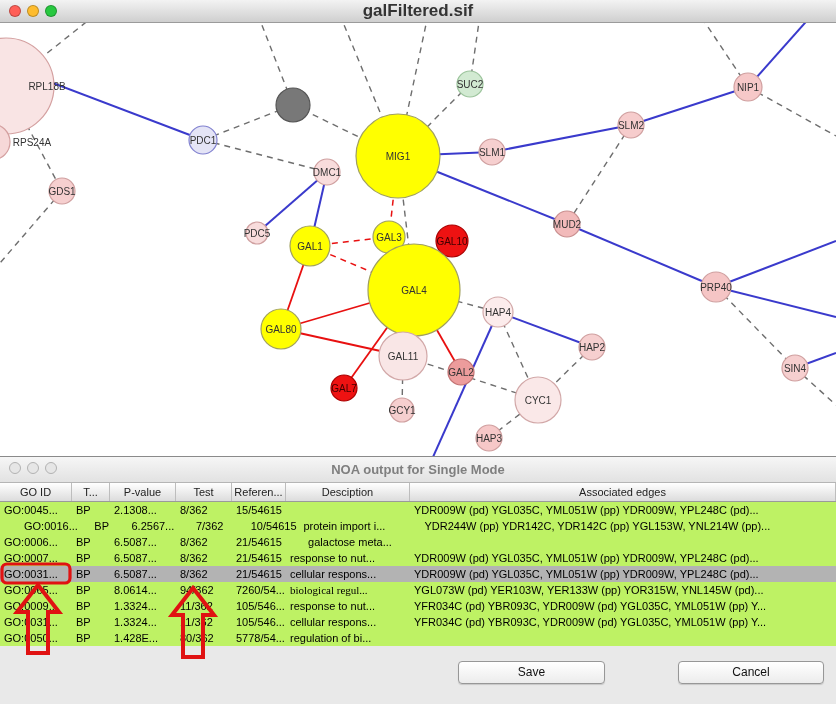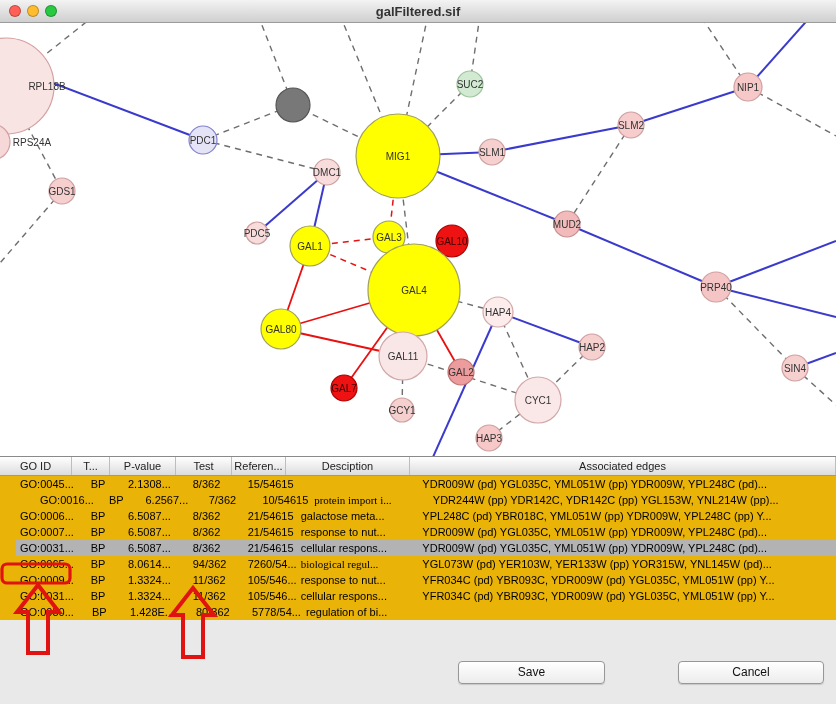--- a/index.html
+++ b/index.html
@@ -1,34 +1,34 @@
 <!DOCTYPE html>
 <html><head>
 <meta charset="utf-8">
 <style>
   html,body{margin:0;padding:0;}
   body{width:836px;height:704px;position:relative;font-family:"Liberation Sans",sans-serif;background:#ddd;overflow:hidden;}
 
   
   .window-top{position:absolute;left:0;top:0;width:836px;height:456px;background:#fff;}
   .titlebar{height:22px;background:linear-gradient(#f3f3f3,#cfcfcf);border-bottom:1px solid #9b9b9b;position:relative;display:flex;align-items:center;justify-content:center;}
-  .titlebar .title{font-size:13px;font-weight:bold;color:#333;}
+  .titlebar .title{font-size:17px;font-weight:bold;color:#333;}
   .lights{position:absolute;left:9px;top:5px;display:flex;gap:6px;}
   .light{width:12px;height:12px;border-radius:50%;border:1px solid rgba(0,0,0,.25);box-sizing:border-box;}
   .light.inactive{background:#e6e6e6;border-color:#b2b2b2;}
   .graph-area{position:relative;width:836px;height:433px;background:#fff;overflow:hidden;}
   .graph-area svg{display:block;}
 
   
   .window-bottom{position:absolute;left:0;top:456px;width:836px;height:248px;background:#e9e9e9;border-top:1px solid #8a8a8a;box-sizing:border-box;}
   .titlebar2{height:25px;background:linear-gradient(#f6f6f6,#e2e2e2);border-bottom:1px solid #b5b5b5;position:relative;display:flex;align-items:center;justify-content:center;}
   .titlebar2 .title{font-size:13px;font-weight:bold;color:#7f7f7f;}
   .thead{display:flex;height:18px;background:linear-gradient(#ffffff,#dcdcdc);border-bottom:1px solid #9a9a9a;font-size:11px;color:#222;}
   .th{display:flex;align-items:center;justify-content:center;border-right:1px solid #bdbdbd;box-sizing:border-box;overflow:hidden;white-space:nowrap;}
-  .tbody{background:#eab308;padding-left:16px;}
+  .tbody{background:#bef264;}
   .tr{display:flex;height:16px;line-height:16px;font-size:11px;color:#000;white-space:nowrap;}
   .tr.selected{background:#b3b3b3;}
   .td{padding-left:4px;overflow:hidden;box-sizing:border-box;}
   .btn{position:absolute;height:21px;border:1px solid #979797;border-radius:4px;background:linear-gradient(#ffffff,#ececec);font-size:12px;color:#111;text-align:center;line-height:20px;box-shadow:0 1px 1px rgba(0,0,0,.15);}
   #save-btn{left:458px;top:204px;width:145px;}
   #cancel-btn{left:678px;top:204px;width:144px;}
   #annot-svg{position:absolute;left:0;top:0;width:836px;height:248px;pointer-events:none;z-index:10;}
 </style>
 </head>
 <body>
@@ -146,20 +146,28 @@
         <text x="402" y="412.5" text-anchor="middle" font-size="10" font-family="&quot;Liberation Sans&quot;,sans-serif" fill="#333">GCY1</text>
         <circle cx="538" cy="399" r="23" fill="#fae8e8" stroke="#d2a8a8" stroke-width="1.2"></circle>
         <text x="538" y="402.5" text-anchor="middle" font-size="10" font-family="&quot;Liberation Sans&quot;,sans-serif" fill="#333">CYC1</text>
         <circle cx="489" cy="437" r="13" fill="#f6c8c8" stroke="#cf9f9f" stroke-width="1.2"></circle>
         <text x="489" y="440.5" text-anchor="middle" font-size="10" font-family="&quot;Liberation Sans&quot;,sans-serif" fill="#333">HAP3</text>
       </svg>
   </div>
 </div>
 
 <div class="window-bottom">
+  <div class="titlebar2">
+    <div class="lights">
+      <span class="light inactive"></span>
+      <span class="light inactive"></span>
+      <span class="light inactive"></span>
+    </div>
+    <span class="title">NOA output for Single Mode</span>
+  </div>
 
   <div class="thead" id="thead">
       <div class="th" style="width: 72px;">GO ID</div>
       <div class="th" style="width: 38px;">T...</div>
       <div class="th" style="width: 66px;">P-value</div>
       <div class="th" style="width: 56px;">Test</div>
       <div class="th" style="width: 54px;">Referen...</div>
       <div class="th" style="width: 124px;">Desciption</div>
       <div class="th" style="width: 426px;">Associated edges</div>
     </div>
@@ -172,31 +180,30 @@
         <div class="td" style="width: 54px;">15/54615</div>
         <div class="td" style="width: 124px; margin-top: 30px;">carbon cataboli...</div>
         <div class="td" style="width: 426px;">YDR009W (pd) YGL035C, YML051W (pp) YDR009W, YPL248C (pd)...</div>
       </div>
       <div class="tr">
         <div class="td" style="width: 72px; margin-left: 20px;">GO:0016...</div>
         <div class="td" style="width: 38px;">BP</div>
         <div class="td" style="width: 66px;">6.2567...</div>
         <div class="td" style="width: 56px;">7/362</div>
         <div class="td" style="width: 54px;">10/54615</div>
-        <div class="td" style="width: 124px; font-family: Liberation Serif, serif;">protein import i...</div>
+        <div class="td" style="width: 124px;">protein import i...</div>
         <div class="td" style="width: 426px;">YDR244W (pp) YDR142C, YDR142C (pp) YGL153W, YNL214W (pp)...</div>
       </div>
       <div class="tr">
         <div class="td" style="width: 72px;">GO:0006...</div>
         <div class="td" style="width: 38px;">BP</div>
         <div class="td" style="width: 66px;">6.5087...</div>
         <div class="td" style="width: 56px;">8/362</div>
         <div class="td" style="width: 54px;">21/54615</div>
-        <div class="td" style="width: 124px;">galactose meta...</div>
-        <div class="td" style="width: 426px;">YPL248C (pd) YBR018C, YML051W (pp) YDR009W, YPL248C (pp) Y...</div>
+        <div class="td" style="width: 124px; text-align: center;">galactose meta...</div>
       </div>
       <div class="tr">
         <div class="td" style="width: 72px;">GO:0007...</div>
         <div class="td" style="width: 38px;">BP</div>
         <div class="td" style="width: 66px;">6.5087...</div>
         <div class="td" style="width: 56px;">8/362</div>
         <div class="td" style="width: 54px;">21/54615</div>
         <div class="td" style="width: 124px;">response to nut...</div>
         <div class="td" style="width: 426px;">YDR009W (pd) YGL035C, YML051W (pp) YDR009W, YPL248C (pd)...</div>
       </div>

